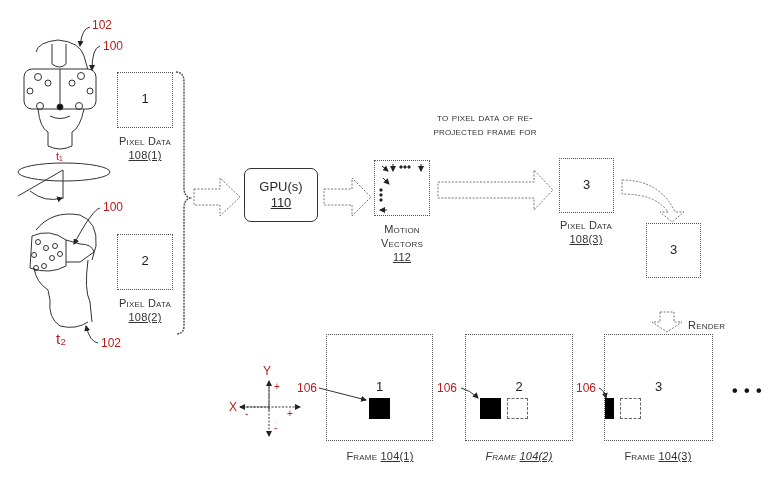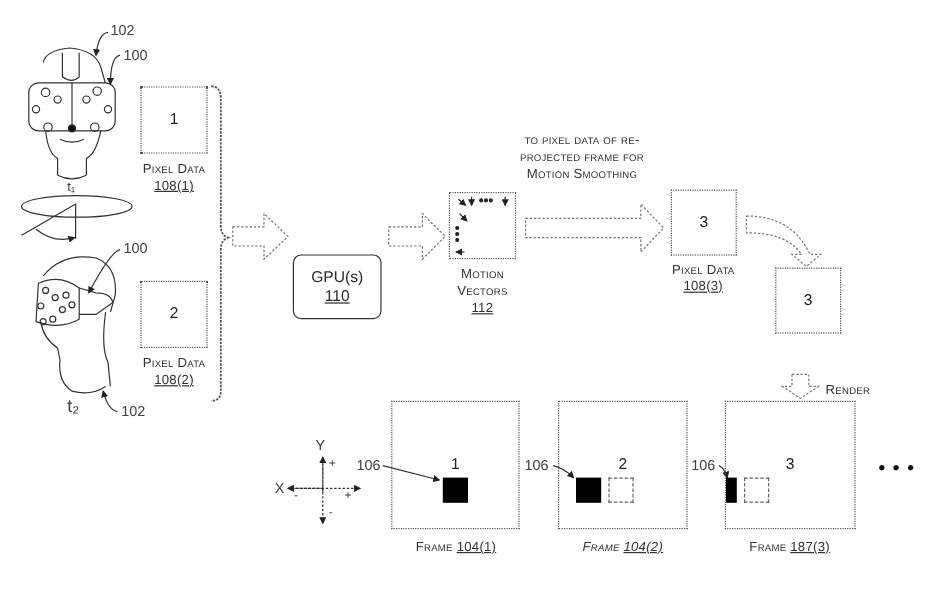--- a/index.html
+++ b/index.html
@@ -4,21 +4,21 @@
 <style>
   html, body { margin:0; padding:0; background:#ffffff; }
   body { width:777px; height:500px; position:relative; overflow:hidden;
          font-family:"Liberation Sans", sans-serif; color:#2a2a2a; }
   .abs { position:absolute; }
   .box { position:absolute; border:1.5px dotted #555; box-sizing:border-box; background:#fff; }
   .num { position:absolute; font-size:13px; color:#222; text-align:center; width:100%; }
   .lbl { position:absolute; font-size:11px; text-align:center; font-variant:small-caps;
          letter-spacing:0.2px; line-height:14px; color:#333; white-space:nowrap; }
   .ref { text-decoration:underline; font-variant:normal; }
-  .refnum { position:absolute; font-size:12px; color:#404040; }
+  .refnum { position:absolute; font-size:12px; color:#b91c1c; }
   svg { position:absolute; left:0; top:0; }
 </style>
 </head>
 <body>
 
 <svg width="777" height="500" viewBox="0 0 777 500">
   <defs>
     <marker id="ah" markerWidth="6" markerHeight="6" refX="5" refY="3" orient="auto">
       <path d="M0,0 L6,3 L0,6 z" fill="#222"></path>
     </marker>
@@ -122,36 +122,35 @@
 </div>
 
 <div class="box" style="left:117px;top:234px;width:56px;height:56px;">
   <div class="num" style="top:18px;">2</div>
 </div>
 <div class="lbl" style="left:105px;top:296px;width:80px;">
   <div>Pixel Data</div>
   <div class="ref">108(2)</div>
 </div>
 
-<div class="abs" style="left:244px;top:168px;width:74px;height:54px;border:1.5px solid #333;border-radius:7px;box-sizing:border-box;text-align:center;font-size:13px;line-height:16px;padding-top:10px;margin-top:44px;">
+<div class="abs" style="left:244px;top:168px;width:74px;height:54px;border:1.5px solid #333;border-radius:7px;box-sizing:border-box;text-align:center;font-size:13px;line-height:16px;padding-top:10px;">
   <div>GPU(s)</div>
   <div class="ref">110</div>
 </div>
 
 <div class="box" style="left:374px;top:160px;width:56px;height:56px;background:transparent;"></div>
 <div class="lbl" style="left:362px;top:222px;width:80px;">
   <div>Motion</div>
   <div>Vectors</div>
   <div class="ref">112</div>
 </div>
 
 <div class="lbl" style="left:415px;top:110px;width:140px;line-height:14px;">
   <div>to pixel data of re-</div>
   <div>projected frame for</div>
-  <div>Motion Smoothing</div>
 </div>
 
 <div class="box" style="left:559px;top:158px;width:55px;height:55px;">
   <div class="num" style="top:18px;">3</div>
 </div>
 <div class="lbl" style="left:546px;top:218px;width:80px;">
   <div>Pixel Data</div>
   <div class="ref">108(3)</div>
 </div>
 
@@ -191,16 +190,16 @@
 </div>
 
 <div class="box" style="left:604px;top:334px;width:109px;height:107px;background:transparent;">
   <div class="num" style="top:44px;">3</div>
   <div class="abs" style="left:0px;top:63px;width:9px;height:21px;background:#000;"></div>
   <div class="abs" style="left:15px;top:63px;width:21px;height:21px;border:1px dashed #666;box-sizing:border-box;"></div>
 </div>
 <div class="refnum" style="left:576px;top:381px;">106</div>
 <div class="lbl" style="left:618px;top:449px;width:80px;">
   <span>Frame</span>
-  <span class="ref">187(3)</span>
+  <span class="ref">104(3)</span>
 </div>
 
 <div class="abs" style="left:732px;top:382px;font-size:16px;font-weight:bold;color:#111;letter-spacing:1px;">• • •</div>
 
 </body></html>

